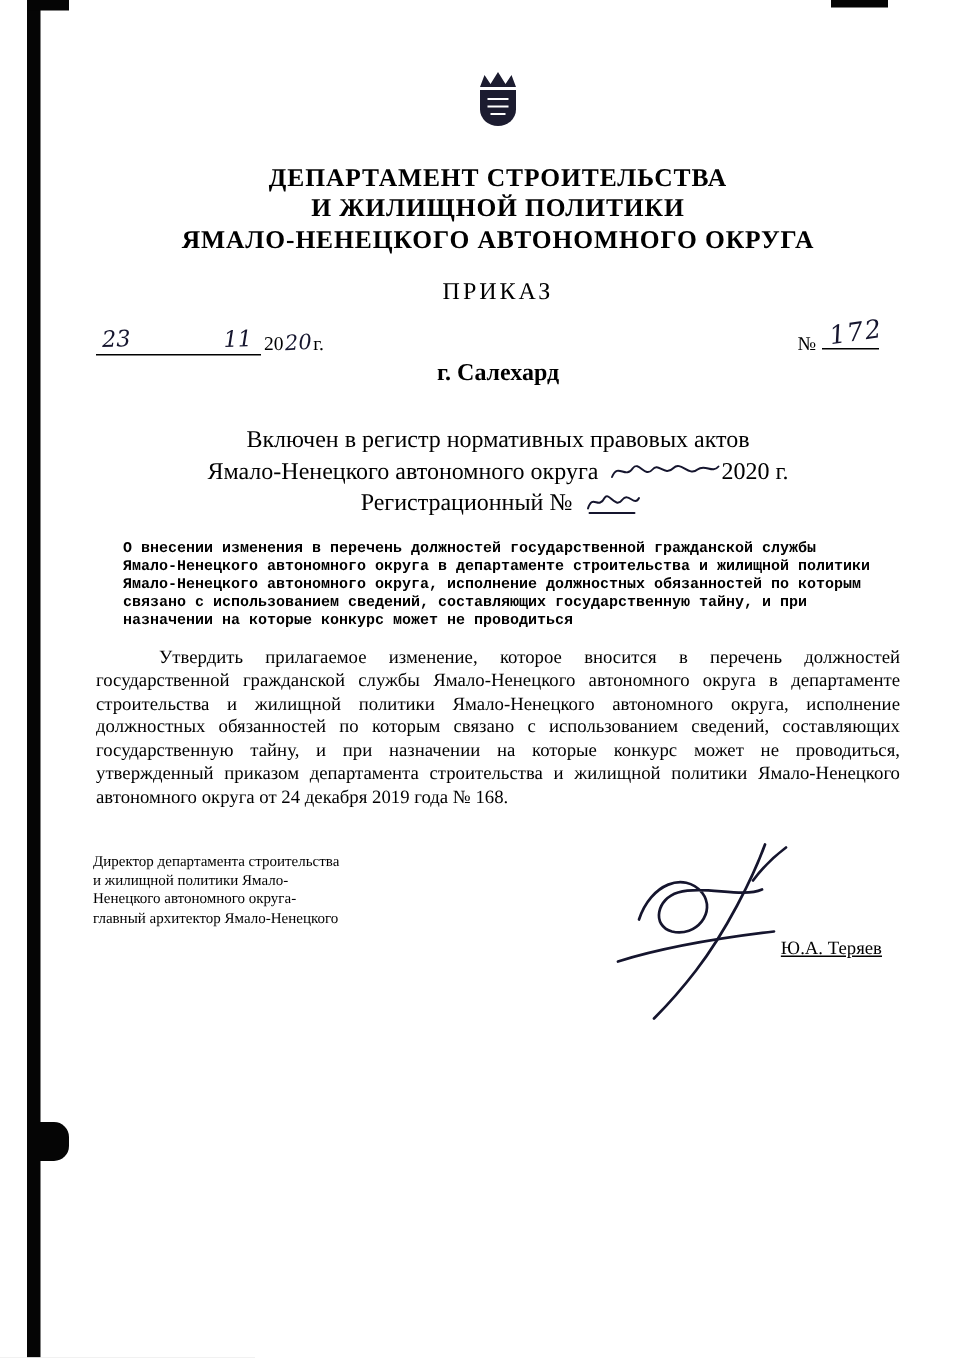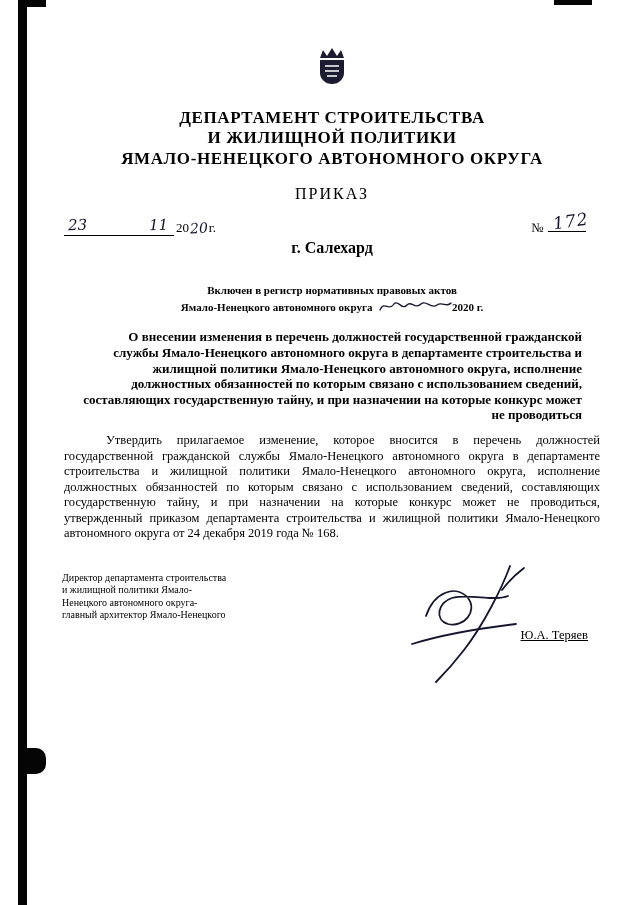--- a/index.html
+++ b/index.html
@@ -26,24 +26,24 @@
   .hand { font-family:"DejaVu Serif", serif; font-style:italic; color:#15152e; }
   .hand-day, .hand-month { font-size:15px; display:inline-block; transform:rotate(-2deg); }
   .year-printed { margin-left:2px; }
   .hand-yy { font-size:14px; display:inline-block; transform:rotate(-3deg); margin:0 1px; }
   .date-right { position:relative; }
   .num-underline { display:inline-block; border-bottom:1.2px solid #000; width:38px; margin-left:4px; }
   .hand-number { position:absolute; right:-2px; top:-9px; font-size:17px; display:inline-block; transform:rotate(-8deg); letter-spacing:1px; }
 
   .city { margin-top:3px; text-align:center; font-weight:bold; font-size:16px; }
 
-  .registry { margin-top:26px; text-align:center; font-size:11px; line-height:1.3;font-weight:bold; }
+  .registry { margin-top:26px; text-align:center; font-size:16px; line-height:1.3; }
   .scribble { vertical-align:-4px; margin:0 -4px 0 2px; }
 
-  .doc-title { margin:14px auto 0; width:500px; text-align:right; font-weight:bold; font-size:13px; line-height:1.2; }
+  .doc-title { margin:14px auto 0; width:500px; text-align:left; font-weight:bold; font-size:10px; line-height:1.2;font-family:Liberation Mono, monospace; }
 
   .body-par { margin:0; padding:0 2px; text-align:justify; font-size:12.5px; line-height:1.24; text-indent:42px; }
   .par-1 { margin-top:52px; }
   .par-2 { margin-top:10px; }
 
   .sig-block { position:relative; margin-top:30px; height:130px; }
   .sig-position { font-size:10px; line-height:1.26; width:290px; }
   .sig-name { position:absolute; right:14px; top:56px; font-size:12.5px;text-decoration:underline; }
   .sig-scribble { position:absolute; left:290px; top:-18px; }
 </style>
@@ -95,20 +95,26 @@
 
     <div class="registry">
       <div>Включен в регистр нормативных правовых актов</div>
       <div>
         <span>Ямало-Ненецкого автономного округа</span>
         <svg class="scribble" width="76" height="18" viewBox="0 0 76 18">
           <path d="M3 13 C7 3 12 15 17 7 C21 2 25 14 30 8 C34 3 38 13 44 7 C49 2 54 13 60 8 C65 4 70 11 74 6" stroke="#15152e" stroke-width="1.3" fill="none" stroke-linecap="round"></path>
         </svg>
         <span>2020 г.</span>
       </div>
+      <div>
+        <span>Регистрационный №</span>
+        <svg class="scribble" width="40" height="18" viewBox="0 0 40 18">
+          <path d="M4 13 C7 3 11 14 15 6 C18 1 22 14 27 7 C31 2 35 12 38 6 M5 16 h30" stroke="#15152e" stroke-width="1.3" fill="none" stroke-linecap="round"></path>
+        </svg>
+      </div>
     </div>
 
     <div class="doc-title">О внесении изменения в перечень должностей государственной гражданской службы Ямало-Ненецкого автономного округа в департаменте строительства и жилищной политики Ямало-Ненецкого автономного округа, исполнение должностных обязанностей по которым связано с использованием сведений, составляющих государственную тайну, и при назначении на которые конкурс может не проводиться</div>
 
     <p class="body-par par-2">Утвердить прилагаемое изменение, которое вносится в перечень должностей государственной гражданской службы Ямало-Ненецкого автономного округа в департаменте строительства и жилищной политики Ямало-Ненецкого автономного округа, исполнение должностных обязанностей по которым связано с использованием сведений, составляющих государственную тайну, и при назначении на которые конкурс может не проводиться, утвержденный приказом департамента строительства и жилищной политики Ямало-Ненецкого автономного округа от 24 декабря 2019 года № 168.</p>
 
     <div class="sig-block">
       <div class="sig-position">
         <div>Директор департамента строительства</div>
         <div>и жилищной политики Ямало-</div>

